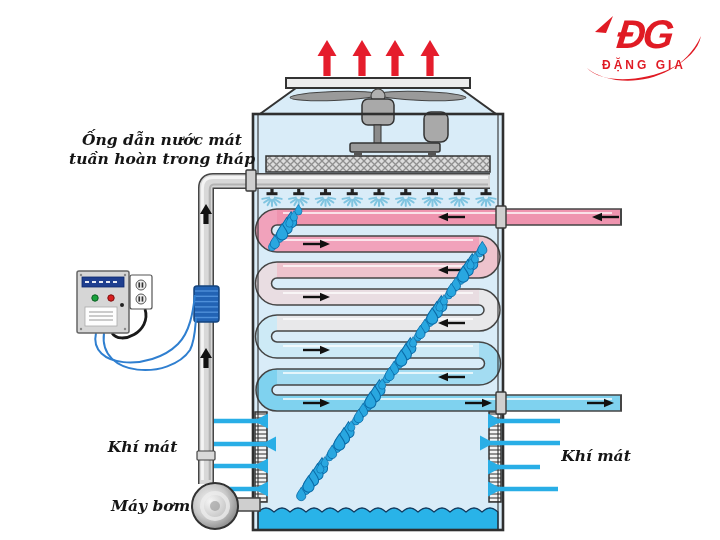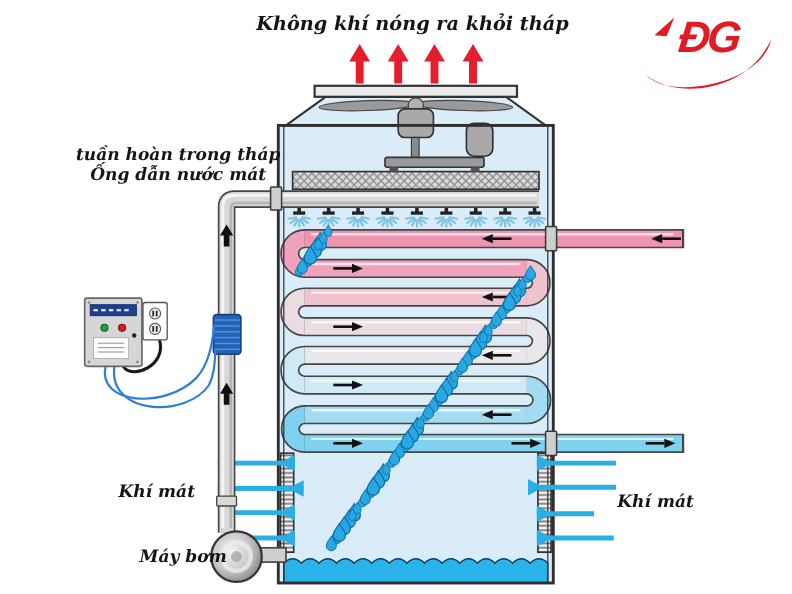--- a/index.html
+++ b/index.html
@@ -8,21 +8,21 @@
   .stage svg.canvas{position:absolute;left:0;top:0;}
   .lbl{position:absolute;font-style:italic;font-weight:bold;font-size:15.5px;
        color:#151515;text-align:center;line-height:1.22;white-space:nowrap;}
   .lbl .ln{display:block;}
   .title{font-size:17.5px;left:225px;top:12px;width:300px;}
   .lbl-circ{left:64px;top:131px;width:196px;}
   .lbl-hotin{left:510px;top:184px;width:160px;}
   .lbl-coolout{left:500px;top:350px;width:160px;}
   .lbl-kml{left:100px;top:438px;width:85px;}
   .lbl-kmr{left:556px;top:447px;width:80px;}
-  .lbl-pump{left:108px;top:497px;width:85px;margin-left:16px;}
+  .lbl-pump{left:108px;top:497px;width:85px;}
   .logo{position:absolute;left:583px;top:10px;width:122px;height:80px;}
   .logo svg{position:absolute;left:0;top:0;}
   .logo-initials{position:absolute;left:0;top:2px;width:100%;text-align:center;
        font-family:"Liberation Sans",sans-serif;font-weight:bold;font-style:italic;
        font-size:40px;line-height:44px;letter-spacing:-3px;transform:skewX(-6deg);}
   .logo-name{position:absolute;left:0;top:48px;width:100%;text-align:center;
        font-family:"Liberation Sans",sans-serif;font-weight:bold;font-size:12px;
        letter-spacing:3px;}
 </style>
 </head>
@@ -360,35 +360,35 @@
         <rect x="141.6" y="296.4" width="1.7" height="5.2" fill="#333"></rect>
       </g>
       <g>
         <polygon points="327,40 336.5,56 330.6,56 330.6,76 323.4,76 323.4,56 317.5,56" fill="#e51d2c"></polygon>
         <polygon points="362,40 371.5,56 365.6,56 365.6,76 358.4,76 358.4,56 352.5,56" fill="#e51d2c"></polygon>
         <polygon points="395,40 404.5,56 398.6,56 398.6,76 391.4,76 391.4,56 385.5,56" fill="#e51d2c"></polygon>
         <polygon points="430,40 439.5,56 433.6,56 433.6,76 426.4,76 426.4,56 420.5,56" fill="#e51d2c"></polygon>
       </g>
     </svg>
 
-  <div class="lbl title">Không khí nóng ra khỏi tháp</div>
 
   <div class="lbl lbl-circ">
+    <span class="ln">Ống dẫn nước mát</span>
     <span class="ln">tuần hoàn trong tháp</span>
-    <span class="ln">Ống dẫn nước mát</span>
   </div>
 
 
   <div class="lbl lbl-coolout">
   </div>
 
   <div class="lbl lbl-kml">Khí mát</div>
   <div class="lbl lbl-kmr">Khí mát</div>
   <div class="lbl lbl-pump">Máy bơm</div>
 
   <div class="logo">
     <svg width="122" height="80" viewBox="0 0 122 80">
       <path id="logo-swoosh" d="M4,58 C30,80 95,76 118,26 C110,66 26,82 4,58 Z" fill="#e01b24"></path>
       <polygon id="logo-arrow" points="12,22 30,6 23,23" fill="#e01b24"></polygon>
     </svg>
     <div class="logo-initials" style="color: rgb(224, 27, 36);">ĐG</div>
+    <div class="logo-name" style="color: rgb(224, 27, 36);">ĐẶNG GIA</div>
   </div>
 </div>
 
 </body></html>

